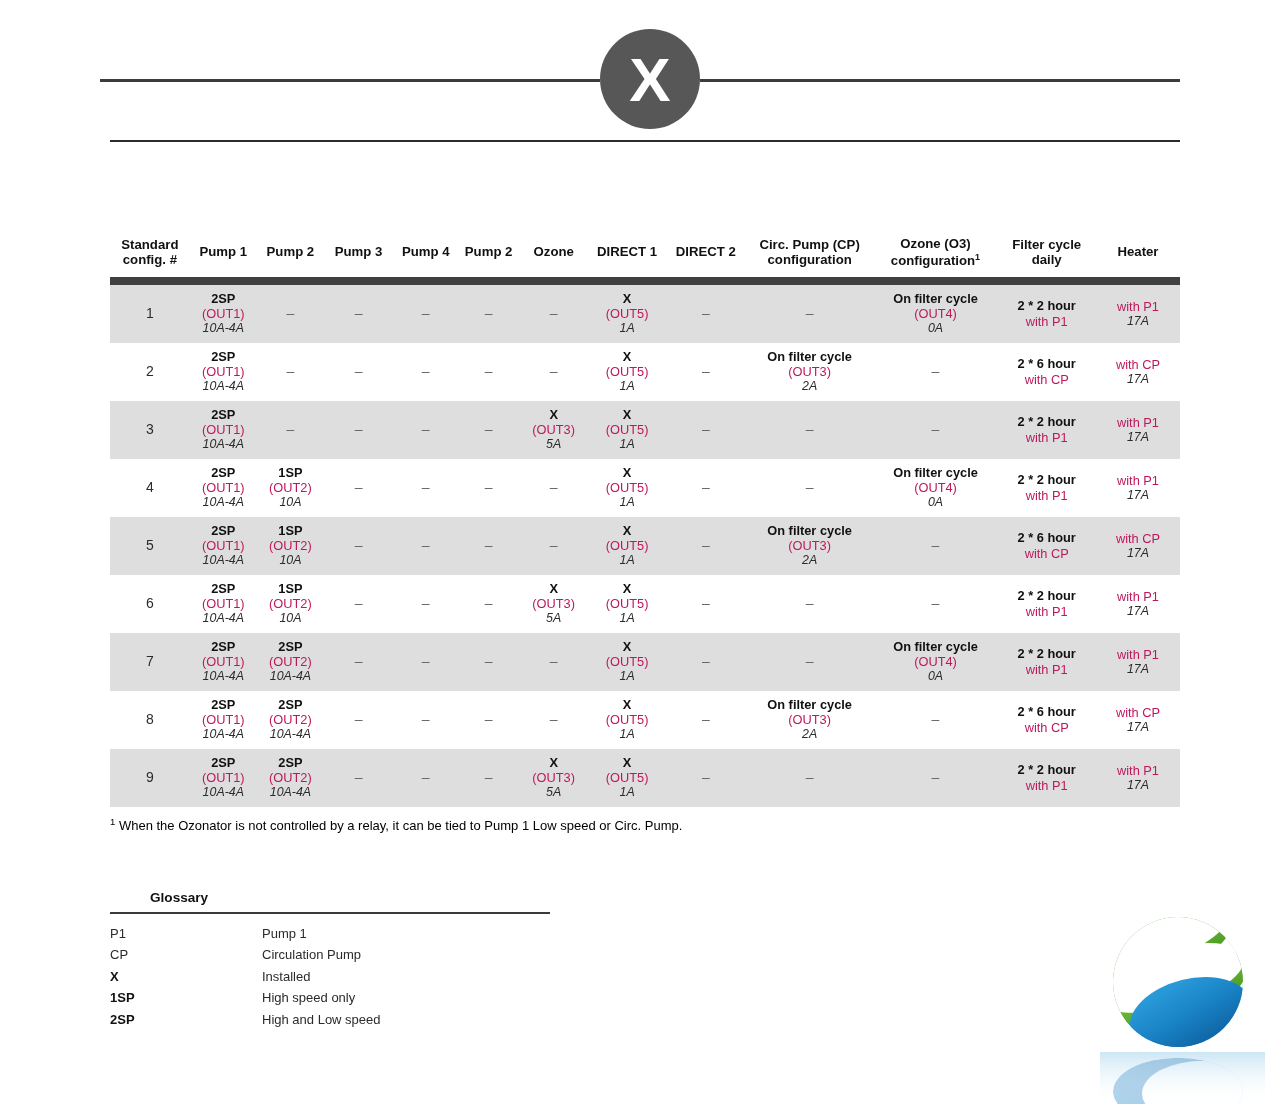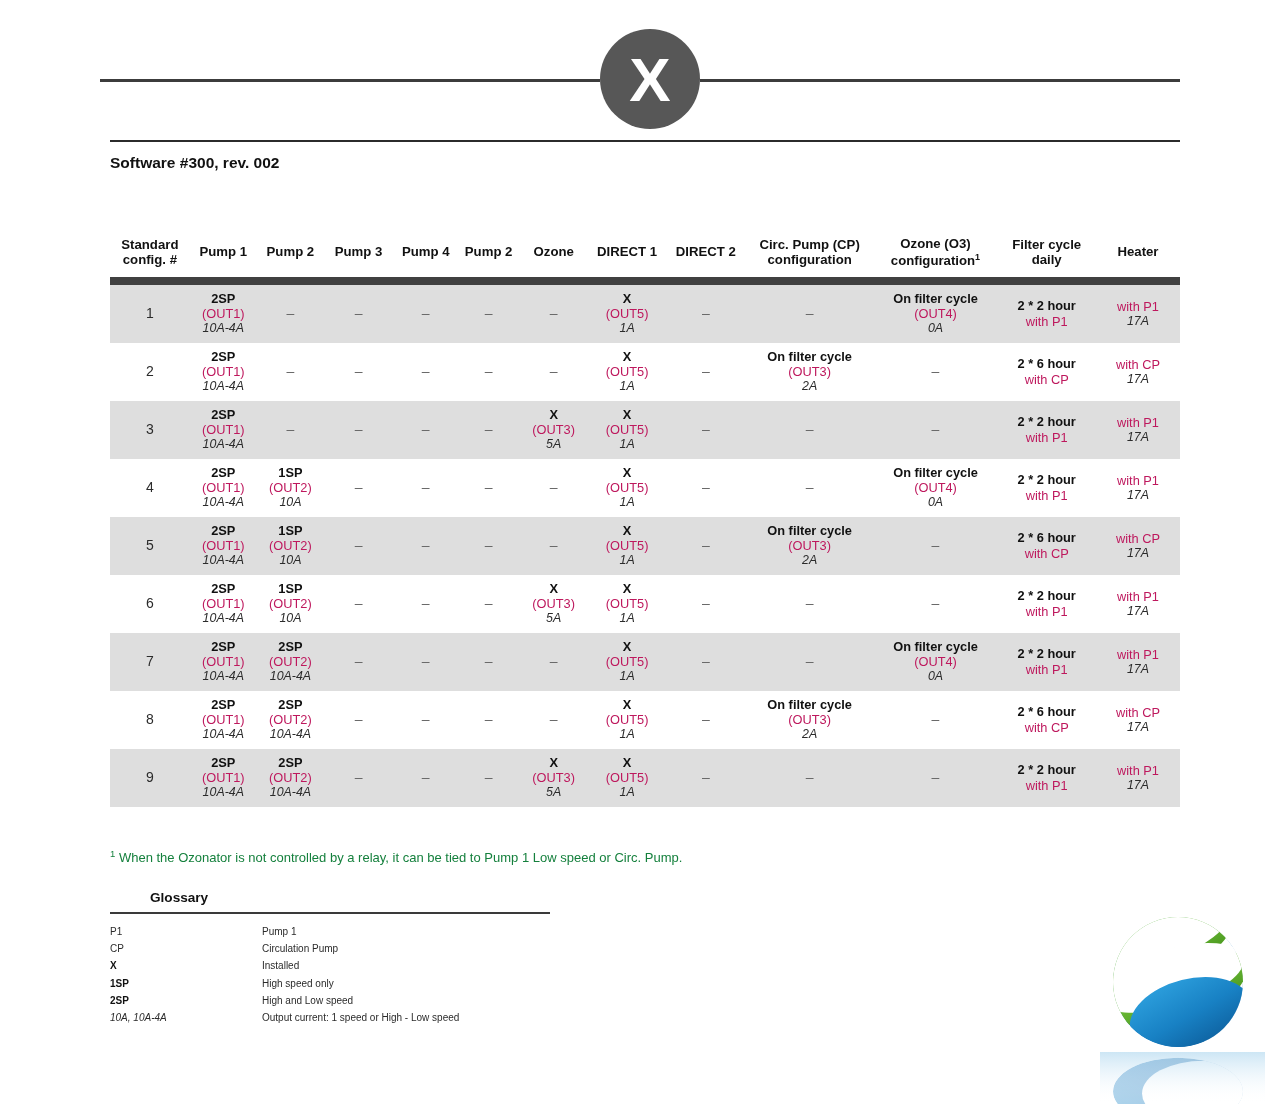--- a/index.html
+++ b/index.html
@@ -129,24 +129,24 @@
     display: block;
   }
   .heater-cell .c-mid { font-size: 12.8px; }
 
   sup { font-size: 9px; vertical-align: super; }
 
   
   .footnote {
     position: absolute;
     left: 110px;
-    top: 848px;
+    top: 816px;
     width: 1000px;
     font-size: 13px;
-    color: #15803d;
+    color: #000000;
   }
   .footnote sup { font-size: 9.5px; }
 
   
   .glossary {
     position: absolute;
     left: 110px;
     top: 890px;
     width: 440px;
   }
@@ -158,21 +158,21 @@
     margin-left: 40px;
   }
   .glossary-rule {
     height: 1.5px;
     background: #3a3a3a;
     width: 440px;
     margin-bottom: 10px;
   }
   .gl-table { border-collapse: collapse; width: 440px; }
   .gl-table td {
-    font-size: 10px;
+    font-size: 13px;
     color: #2b2b2b;
     padding: 1.5px 0;
     vertical-align: top;
     line-height: 1.42;
   }
   .gl-term { width: 152px; }
   .gl-term.bold { font-weight: bold; color: #111; }
   .gl-term.italic { font-style: italic; }
 
   
@@ -206,21 +206,20 @@
   <div class="rule-right"></div>
   <div class="x-badge">
     <svg width="100" height="100" viewBox="0 0 100 100" aria-hidden="true">
       <text x="50" y="50" text-anchor="middle" dominant-baseline="central" font-family="Liberation Sans, sans-serif" font-size="62" font-weight="bold" fill="#ffffff">X</text>
     </svg>
   </div>
 </div>
 
 <div class="title-block">
   <div class="title-rule"></div>
-  <div class="doc-subtitle">Software #300, rev. 002</div>
 </div>
 
 <div class="watermark">SPN</div>
 
 <table class="config-table">
   <colgroup>
     <col style="width:76px">
     <col style="width:64px">
     <col style="width:64px">
     <col style="width:66px">
@@ -827,24 +826,20 @@
           <td>Installed</td>
         </tr>
         <tr>
           <td class="gl-term bold">1SP</td>
           <td>High speed only</td>
         </tr>
         <tr>
           <td class="gl-term bold">2SP</td>
           <td>High and Low speed</td>
         </tr>
-        <tr>
-          <td class="gl-term italic">10A, 10A-4A</td>
-          <td>Output current: 1 speed or High - Low speed</td>
-        </tr>
       </tbody>
   </table>
 </div>
 
 <div class="brand-logo">
   <svg width="165" height="192" viewBox="0 0 165 192" aria-hidden="true">
     <defs>
       <linearGradient id="gBlue" x1="0" y1="0" x2="1" y2="1">
         <stop offset="0%" stop-color="#3a9fd8"></stop>
         <stop offset="55%" stop-color="#1b75bb"></stop>

